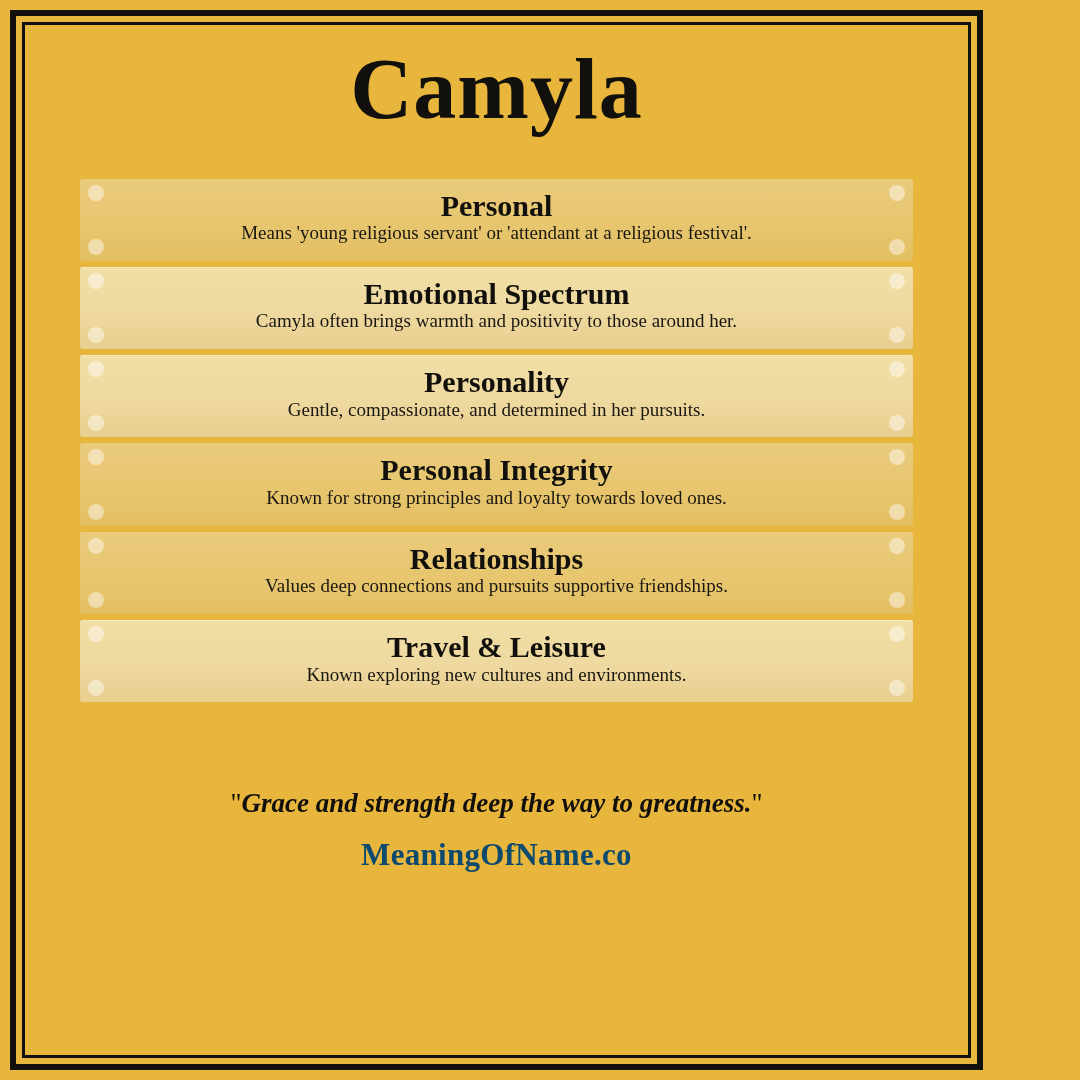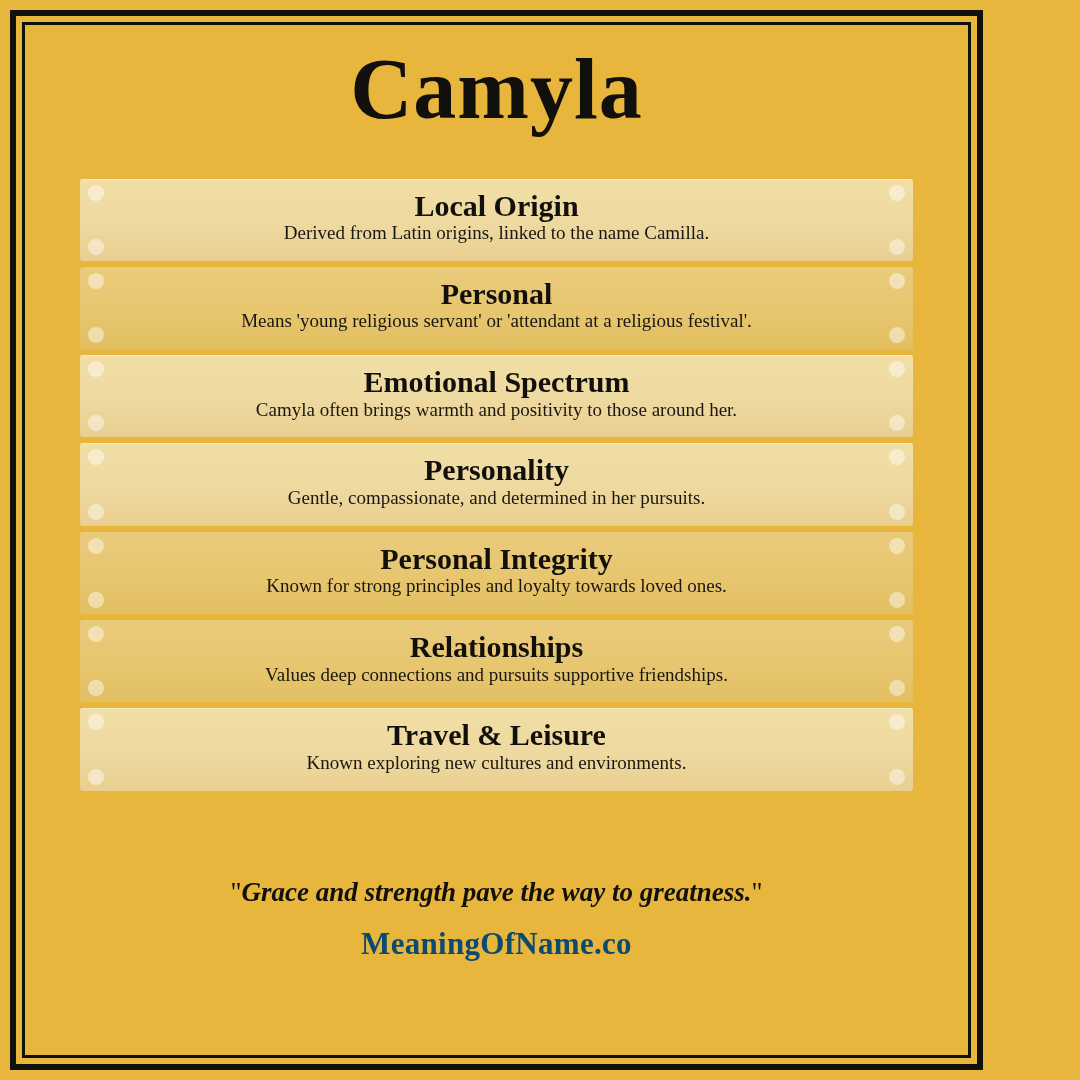--- a/index.html
+++ b/index.html
@@ -128,28 +128,20 @@
 <div class="poster">
   <div class="frame-outer"></div>
   <div class="frame-inner"></div>
 
   <div class="content">
 
     <div class="title">Camyla</div>
 
     <div class="cards">
 
-      <div class="card light">
-        <span class="rivet tl"></span>
-        <span class="rivet tr"></span>
-        <span class="rivet bl"></span>
-        <span class="rivet br"></span>
-        <div class="card-title">Local Origin</div>
-        <div class="card-desc">Derived from Latin origins, linked to the name Camilla.</div>
-      </div>
 
       <div class="card dark">
         <span class="rivet tl"></span>
         <span class="rivet tr"></span>
         <span class="rivet bl"></span>
         <span class="rivet br"></span>
         <div class="card-title">Personal</div>
         <div class="card-desc">Means 'young religious servant' or 'attendant at a religious festival'.</div>
       </div>
 
@@ -194,19 +186,19 @@
         <span class="rivet tr"></span>
         <span class="rivet bl"></span>
         <span class="rivet br"></span>
         <div class="card-title">Travel &amp; Leisure</div>
         <div class="card-desc">Known exploring new cultures and environments.</div>
       </div>
 
     </div>
 
     <div class="quote">
-      <span class="q-mark">"</span><span class="q-text">Grace and strength pave the way to greatness.</span><span class="q-mark">"</span>
+      <span class="q-mark">"</span><span class="q-text">Grace and strength deep the way to greatness.</span><span class="q-mark">"</span>
     </div>
 
     <div class="brand">MeaningOfName.co</div>
 
   </div>
 </div>
 
 </body></html>

